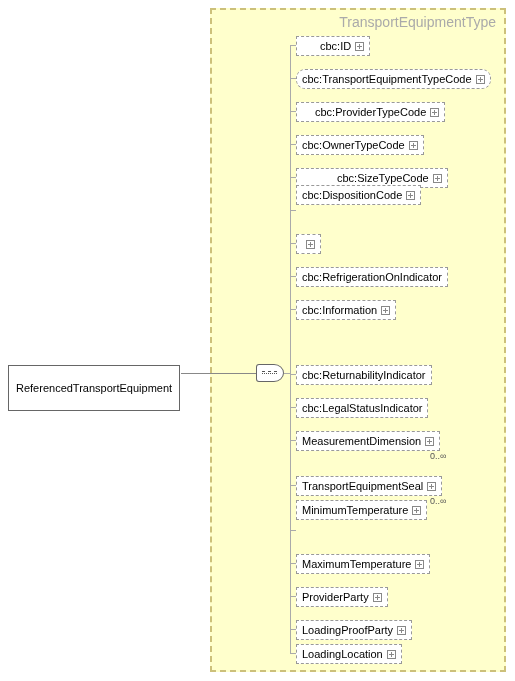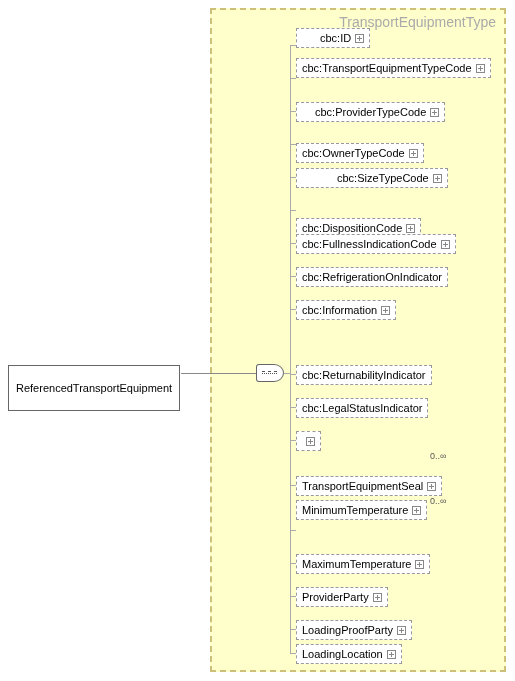--- a/index.html
+++ b/index.html
@@ -144,43 +144,43 @@
 </div>
 
 <div class="connector-h1"></div>
 
 <div class="seq-box"></div>
 
 <div class="trunk" style="top: 45px; height: 608px;"></div>
 <div class="trunk-in"></div>
 
 <div id="children-container">
-    <div class="child" style="top: 28px; padding-left: 23px;"><span>cbc:ID</span><span class="icon"></span></div>
+    <div class="child" style="top: 36px; padding-left: 23px;"><span>cbc:ID</span><span class="icon"></span></div>
     <div class="branch" style="top: 45px;"></div>
-    <div class="child" style="top: 58px;"><span>cbc:TransportEquipmentTypeCode</span><span class="icon"></span></div>
+    <div class="child" style="top: 69px; border-radius: 9px;"><span>cbc:TransportEquipmentTypeCode</span><span class="icon"></span></div>
     <div class="branch" style="top: 78px;"></div>
     <div class="child" style="top: 102px; padding-left: 18px;"><span>cbc:ProviderTypeCode</span><span class="icon"></span></div>
     <div class="branch" style="top: 111px;"></div>
-    <div class="child" style="top: 143px;"><span>cbc:OwnerTypeCode</span><span class="icon"></span></div>
+    <div class="child" style="top: 135px;"><span>cbc:OwnerTypeCode</span><span class="icon"></span></div>
     <div class="branch" style="top: 144px;"></div>
     <div class="child" style="top: 168px; padding-left: 40px;"><span>cbc:SizeTypeCode</span><span class="icon"></span></div>
     <div class="branch" style="top: 177px;"></div>
-    <div class="child" style="top: 218px; text-align: right;"><span>cbc:DispositionCode</span><span class="icon"></span></div>
+    <div class="child" style="top: 185px; text-align: right;"><span>cbc:DispositionCode</span><span class="icon"></span></div>
     <div class="branch" style="top: 210px;"></div>
-    <div class="child" style="top: 234px;"><span>cbc:FullnessIndicationCode</span><span class="icon"></span></div>
+    <div class="child" style="top: 234px;"><span class="icon"></span></div>
     <div class="branch" style="top: 243px;"></div>
     <div class="child" style="top: 267px;"><span>cbc:RefrigerationOnIndicator</span></div>
     <div class="branch" style="top: 276px;"></div>
     <div class="child" style="top: 300px;"><span>cbc:Information</span><span class="icon"></span></div>
     <div class="branch" style="top: 309px;"></div>
     <div class="child" style="top: 365px;"><span>cbc:ReturnabilityIndicator</span></div>
     <div class="branch" style="top: 374px;"></div>
     <div class="child" style="top: 398px;"><span>cbc:LegalStatusIndicator</span></div>
     <div class="branch" style="top: 407px;"></div>
-    <div class="child" style="top: 431px;"><span class="icon"></span></div>
+    <div class="child" style="top: 431px;"><span>MeasurementDimension</span><span class="icon"></span></div>
     <div class="branch" style="top: 440px;"></div>
     <div class="cardinal" style="top: 451px; left: 430px;">0..∞</div>
     <div class="child" style="top: 476px;"><span>TransportEquipmentSeal</span><span class="icon"></span></div>
     <div class="branch" style="top: 485px;"></div>
     <div class="cardinal" style="top: 496px; left: 430px;">0..∞</div>
     <div class="child" style="top: 500px; text-align: center;"><span>MinimumTemperature</span><span class="icon"></span></div>
     <div class="branch" style="top: 530px;"></div>
     <div class="child" style="top: 554px;"><span>MaximumTemperature</span><span class="icon"></span></div>
     <div class="branch" style="top: 563px;"></div>
     <div class="child" style="top: 587px;"><span>ProviderParty</span><span class="icon"></span></div>

